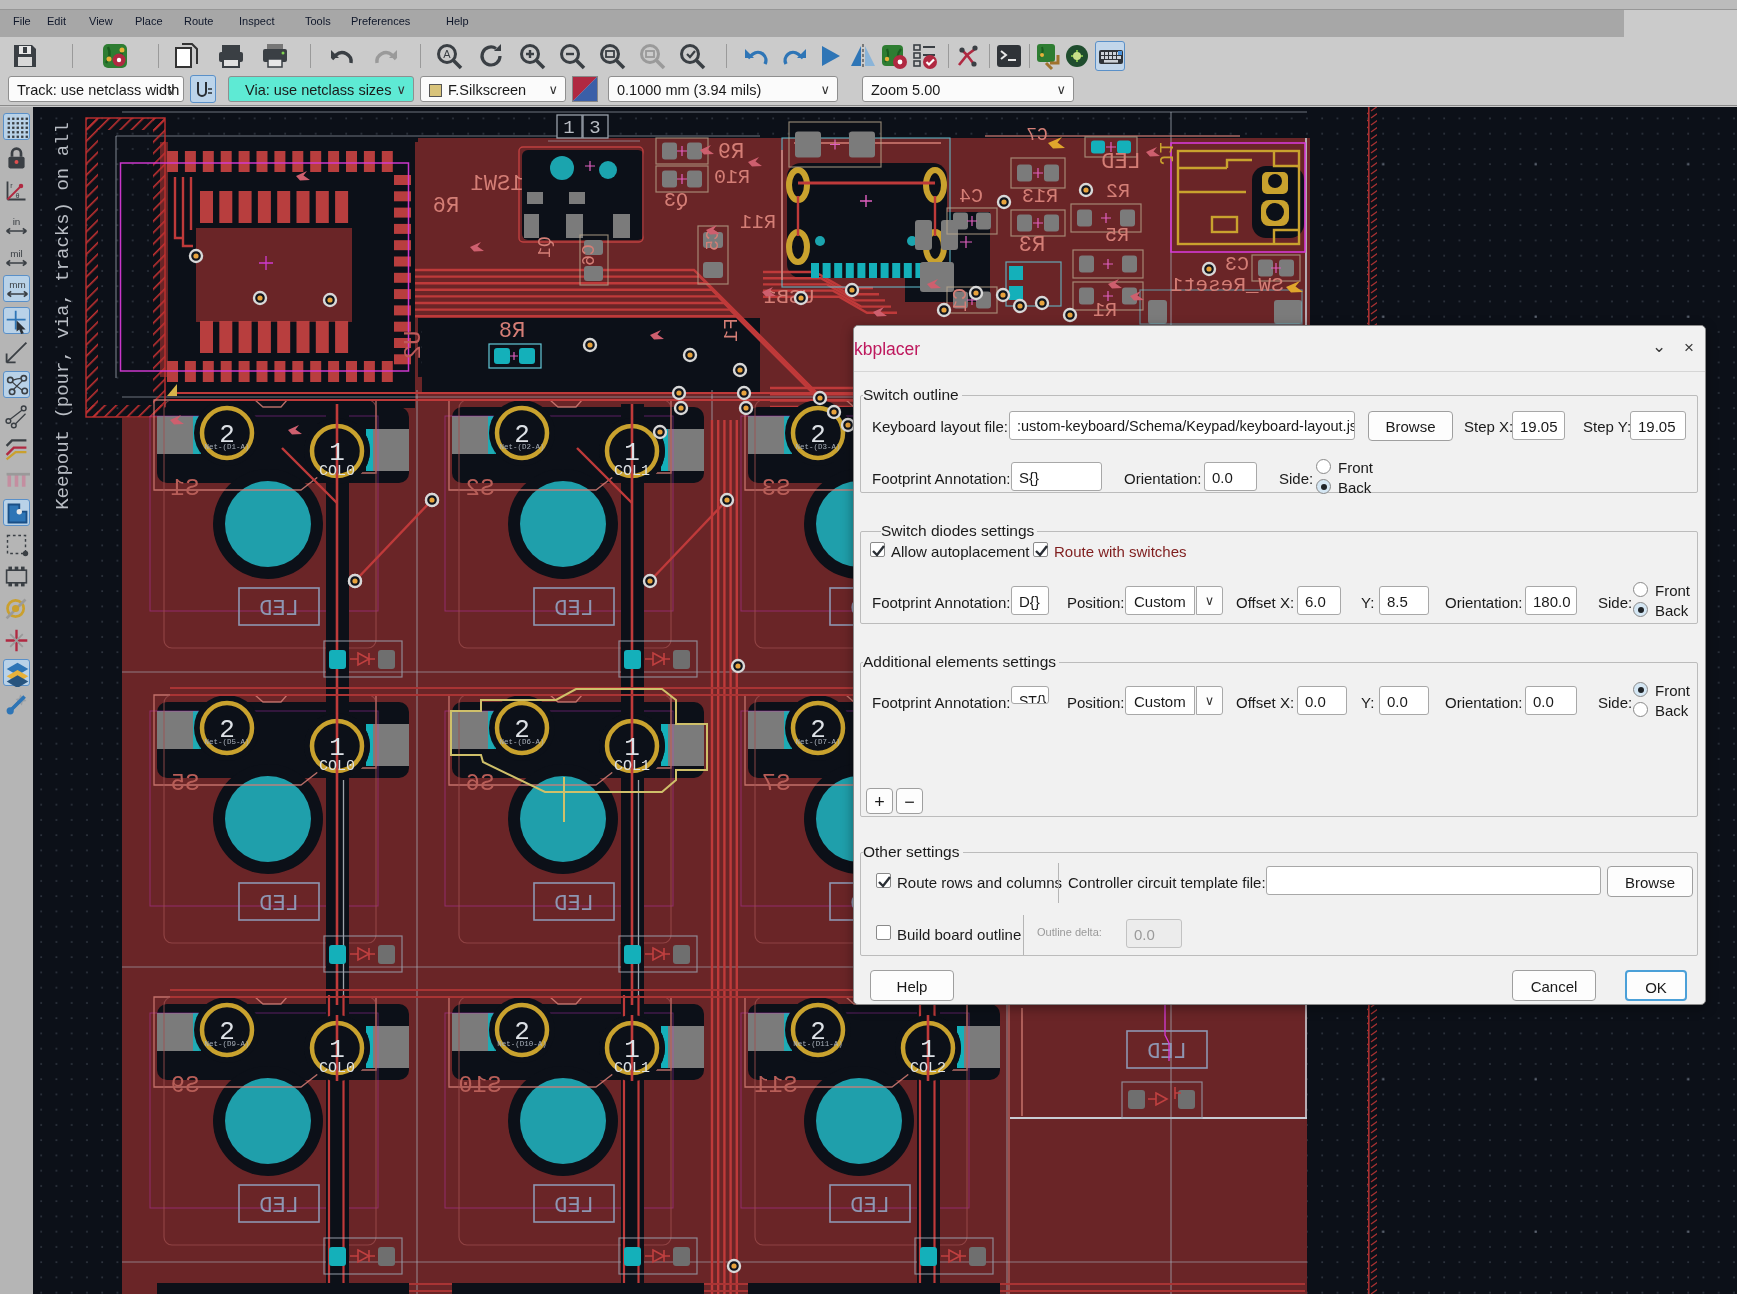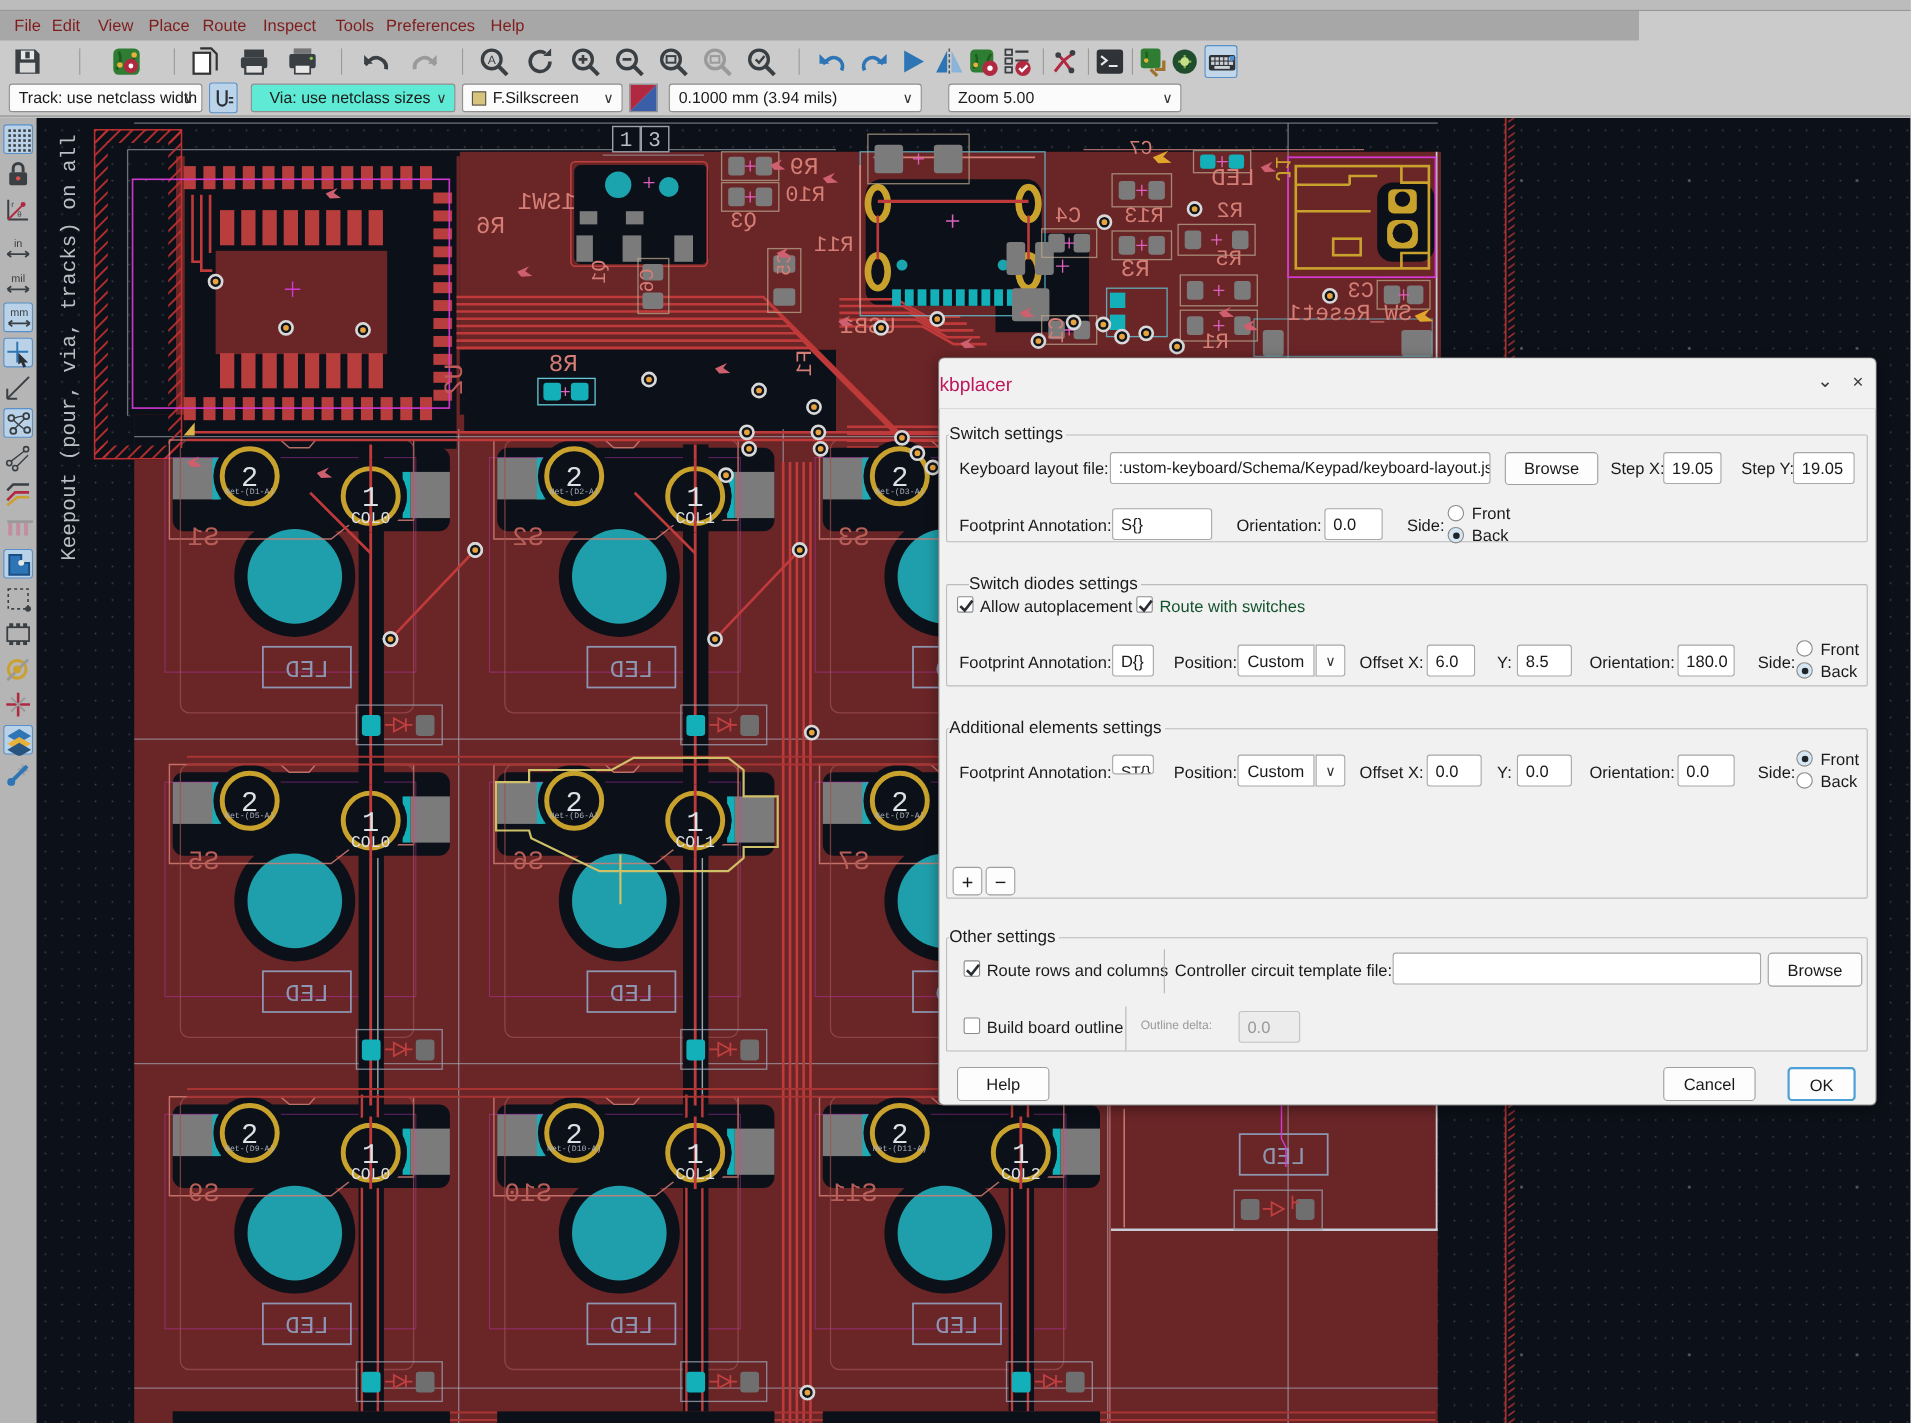--- a/index.html
+++ b/index.html
@@ -1,17 +1,17 @@
 <!DOCTYPE html>
 <html><head><meta charset="utf-8"><style>
 *{margin:0;padding:0;box-sizing:border-box}
 body{width:1737px;height:1294px;overflow:hidden;position:relative;font-family:"Liberation Sans",sans-serif;background:#cbcbcb}
 </style></head><body>
 <div style="position:absolute;left:0;top:0;width:1737px;height:10px;background:#bcbcbc;border-bottom:1px solid #979797"></div>
-<div style="position:absolute;left:0;top:10px;width:1490px;height:27px;background:#a7a7a7;color:#7f1d1d;font-size:15px">
+<div style="position:absolute;left:0;top:10px;width:1624px;height:27px;background:#a7a7a7;color:#0f172a;font-size:11px">
     <span style="position:absolute;left:13px;top:5px">File</span>
     <span style="position:absolute;left:47px;top:5px">Edit</span>
     <span style="position:absolute;left:89px;top:5px">View</span>
     <span style="position:absolute;left:135px;top:5px">Place</span>
     <span style="position:absolute;left:184px;top:5px">Route</span>
     <span style="position:absolute;left:239px;top:5px">Inspect</span>
     <span style="position:absolute;left:305px;top:5px">Tools</span>
     <span style="position:absolute;left:351px;top:5px">Preferences</span>
     <span style="position:absolute;left:446px;top:5px">Help</span>
   </div>
@@ -951,21 +951,21 @@
     <path d="M451,711 V755 H481 L483,762 L545,792 H662 L676,780 V770 H707 V724 H676 V700 L662,689 H576 L556,700 H481 V711 Z" fill="none" stroke="#cfc06a" stroke-width="2"></path>
     <path d="M564,777 V822" stroke="#cfc06a" stroke-width="2"></path>
     <text x="68" y="316" transform="rotate(-90 68 316)" font-size="19" fill="#b9bdc4" font-family="Liberation Mono" text-anchor="middle">Keepout (pour, via, tracks) on all</text>
   </svg>
 <div style="position:absolute;left:853px;top:325px;width:853px;height:680px;background:#f1f1f1;border:1px solid #8a8a8a;border-radius:5px;box-shadow:0 3px 12px rgba(0,0,0,0.38)">
     <div style="position:absolute;left:0;top:0;width:100%;height:46px;border-bottom:1px solid #d6d6d6;border-radius:5px 5px 0 0;background:#f1f1f1"></div>
     <div style="position:absolute;left:0;top:13px;width:100%;text-align:left;font-size:17.5px;color:#be185d">kbplacer</div>
     <div style="position:absolute;left:798px;top:10px;font-size:17px;color:#3a3a3a">⌄</div>
     <div style="position:absolute;left:830px;top:12px;font-size:17px;color:#3a3a3a">×</div>
     <fieldset style="position:absolute;left:6px;top:60px;width:838px;height:107px;border:1px solid #bcbcbc;border-radius:2px;margin:0;padding:0">
-      <legend style="font-size:15.5px;color:#1a1a1a;margin-left:2px;padding:0 3px 0 0">Switch settings</legend>
+      <legend style="font-size:15.5px;color:#1a1a1a;margin-left:2px;padding:0 3px 0 0">Switch outline</legend>
     </fieldset>
     <div style="position:absolute;left:18px;top:92px;font-size:15px;color:#1a1a1a;white-space:nowrap">Keyboard layout file:</div>
     <div style="position:absolute;left:155px;top:85px;width:346px;height:29px;background:#ffffff;border:1px solid #a8a8a8;border-radius:3px;font-size:14.5px;color:#1a1a1a;line-height:29px;padding-left:7px;white-space:nowrap;overflow:hidden">:ustom-keyboard/Schema/Keypad/keyboard-layout.json</div>
     <div style="position:absolute;left:514px;top:85px;width:85px;height:30px;background:#fdfdfd;border:1px solid #9f9f9f;border-radius:4px;font-size:15px;color:#1a1a1a;text-align:center;line-height:30px">Browse</div>
     <div style="position:absolute;left:610px;top:92px;font-size:15px;color:#1a1a1a;white-space:nowrap">Step X:</div>
     <div style="position:absolute;left:658px;top:85px;width:53px;height:29px;background:#ffffff;border:1px solid #a8a8a8;border-radius:3px;font-size:15px;color:#1a1a1a;line-height:29px;padding-left:7px;white-space:nowrap;overflow:hidden">19.05</div>
     <div style="position:absolute;left:729px;top:92px;font-size:15px;color:#1a1a1a;white-space:nowrap">Step Y:</div>
     <div style="position:absolute;left:776px;top:85px;width:56px;height:29px;background:#ffffff;border:1px solid #a8a8a8;border-radius:3px;font-size:15px;color:#1a1a1a;line-height:29px;padding-left:7px;white-space:nowrap;overflow:hidden">19.05</div>
     <div style="position:absolute;left:18px;top:144px;font-size:15px;color:#1a1a1a;white-space:nowrap">Footprint Annotation:</div>
     <div style="position:absolute;left:157px;top:136px;width:91px;height:29px;background:#ffffff;border:1px solid #a8a8a8;border-radius:3px;font-size:15px;color:#1a1a1a;line-height:29px;padding-left:7px;white-space:nowrap;overflow:hidden">S{}</div>
@@ -981,21 +981,21 @@
     <fieldset style="position:absolute;left:6px;top:196px;width:838px;height:102px;border:1px solid #bcbcbc;border-radius:2px;margin:0;padding:0">
       <legend style="font-size:15.5px;color:#1a1a1a;margin-left:20px;padding:0 3px 0 0">Switch diodes settings</legend>
     </fieldset>
     <div style="position:absolute;left:16px;top:216px;width:15px;height:15px;background:#fff;border:1px solid #8a8a8a;border-radius:2px"><svg width="15" height="15">
         <path d="M2,8 l4,4 l7,-9" stroke="#2a2f35" stroke-width="2.4" fill="none"></path>
       </svg></div>
     <div style="position:absolute;left:37px;top:217px;font-size:15px;color:#1a1a1a;white-space:nowrap">Allow autoplacement</div>
     <div style="position:absolute;left:179px;top:216px;width:15px;height:15px;background:#fff;border:1px solid #8a8a8a;border-radius:2px"><svg width="15" height="15">
         <path d="M2,8 l4,4 l7,-9" stroke="#2a2f35" stroke-width="2.4" fill="none"></path>
       </svg></div>
-    <div style="position:absolute;left:200px;top:217px;font-size:15px;color:#14532d;white-space:nowrap">Route with switches</div>
+    <div style="position:absolute;left:200px;top:217px;font-size:15px;color:#7f1d1d;white-space:nowrap">Route with switches</div>
     <div style="position:absolute;left:18px;top:268px;font-size:15px;color:#1a1a1a;white-space:nowrap">Footprint Annotation:</div>
     <div style="position:absolute;left:157px;top:260px;width:38px;height:29px;background:#ffffff;border:1px solid #a8a8a8;border-radius:3px;font-size:15px;color:#1a1a1a;line-height:29px;padding-left:7px;white-space:nowrap;overflow:hidden">D{}</div>
     <div style="position:absolute;left:213px;top:268px;font-size:15px;color:#1a1a1a;white-space:nowrap">Position:</div>
     <div style="position:absolute;left:271px;top:260px;width:70px;height:29px;background:#fff;border:1px solid #a8a8a8;border-radius:3px 0 0 3px;font-size:15px;color:#1a1a1a;line-height:29px;padding-left:8px">Custom</div>
     <div style="position:absolute;left:342px;top:260px;width:27px;height:29px;background:#fdfdfd;border:1px solid #a8a8a8;border-radius:0 3px 3px 0;text-align:center;line-height:27px;color:#333;font-size:13px">∨</div>
     <div style="position:absolute;left:382px;top:268px;font-size:15px;color:#1a1a1a;white-space:nowrap">Offset X:</div>
     <div style="position:absolute;left:443px;top:260px;width:44px;height:29px;background:#ffffff;border:1px solid #a8a8a8;border-radius:3px;font-size:15px;color:#1a1a1a;line-height:29px;padding-left:7px;white-space:nowrap;overflow:hidden">6.0</div>
     <div style="position:absolute;left:507px;top:268px;font-size:15px;color:#1a1a1a;white-space:nowrap">Y:</div>
     <div style="position:absolute;left:525px;top:260px;width:50px;height:29px;background:#ffffff;border:1px solid #a8a8a8;border-radius:3px;font-size:15px;color:#1a1a1a;line-height:29px;padding-left:7px;white-space:nowrap;overflow:hidden">8.5</div>
     <div style="position:absolute;left:591px;top:268px;font-size:15px;color:#1a1a1a;white-space:nowrap">Orientation:</div>

